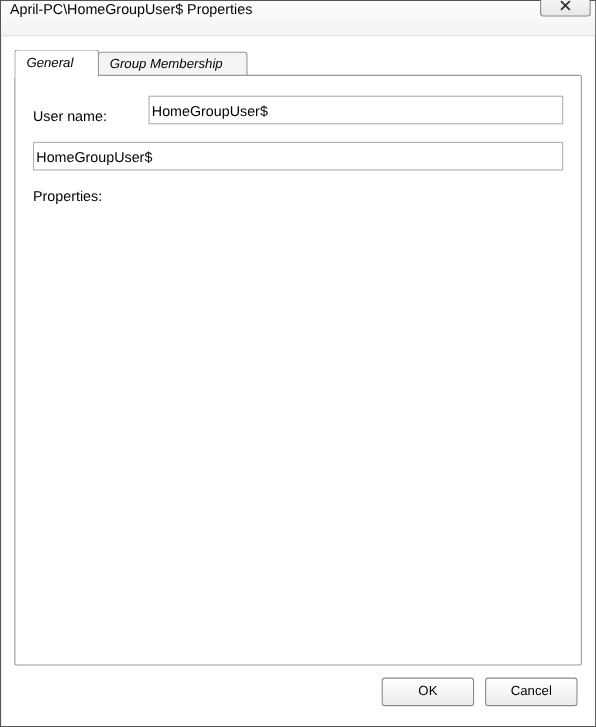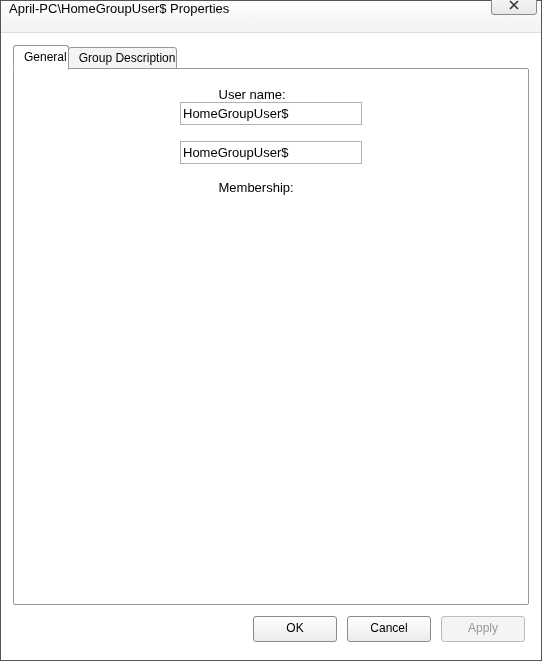--- a/index.html
+++ b/index.html
@@ -57,29 +57,30 @@
     .tabs-wrap {
       flex: 1;
       position: relative;
     }
     .tab-row {
       display: flex;
       position: relative;
       z-index: 2;
     }
     .tab {
-      padding: 4px 1px 4px 10px;
+      padding: 4px 22px 4px 10px;
       border: 1px solid #999;
       background: #f4f4f4;
       font-size: 12px;
       border-top-left-radius: 3px;
       border-top-right-radius: 3px;
       margin-right: 0;
       position: relative;
       cursor: default;
+      font-style: italic;
     }
     .tab.active {
       background: #fff;
       border-bottom: 1px solid #fff;
       z-index: 3;
       padding-bottom: 5px;
       margin-bottom: -1px;
     }
     .tab:not(.active) {
       margin-top: 2px;
@@ -91,23 +92,22 @@
       border: 1px solid #999;
       border-radius: 2px;
       background: #fff;
       height: calc(100% - 24px);
       padding: 18px 16px;
       position: relative;
       top: -1px;
     }
     .field-row {
       display: flex;
-      align-items: center;
+      align-items: flex-end;
       margin-bottom: 16px;
-      flex-direction: column;
     }
     .field-label {
       width: 105px;
       font-size: 13px;
       color: #000;
     }
     .field-input {
       flex: 1;
       height: 26px;
       border: 1px solid #b0b0b0;
@@ -155,39 +155,38 @@
       <svg viewBox="0 0 12 10">
         <path d="M2 1 L10 9 M10 1 L2 9" stroke="#333" stroke-width="1.6" fill="none"></path>
       </svg>
     </div>
   </div>
 
   <div class="content">
     <div class="tabs-wrap">
       <div class="tab-row">
         <div class="tab active">General</div>
-        <div class="tab">Group Description</div>
+        <div class="tab">Group Membership</div>
       </div>
       <div class="tab-panel">
 
         <div class="field-row">
           <div class="field-label">User name:</div>
           <input type="text" class="field-input" value="HomeGroupUser$" style="">
         </div>
 
         <div class="field-row">
           <input type="text" class="field-input" value="HomeGroupUser$" style="">
         </div>
 
         <div class="field-row">
-          <div class="field-label">Membership:</div>
+          <div class="field-label">Properties:</div>
         </div>
 
       </div>
     </div>
 
     <div class="button-row">
       <div class="btn">OK</div>
       <div class="btn">Cancel</div>
-      <div class="btn disabled">Apply</div>
     </div>
   </div>
 </div>
 
 </body></html>

